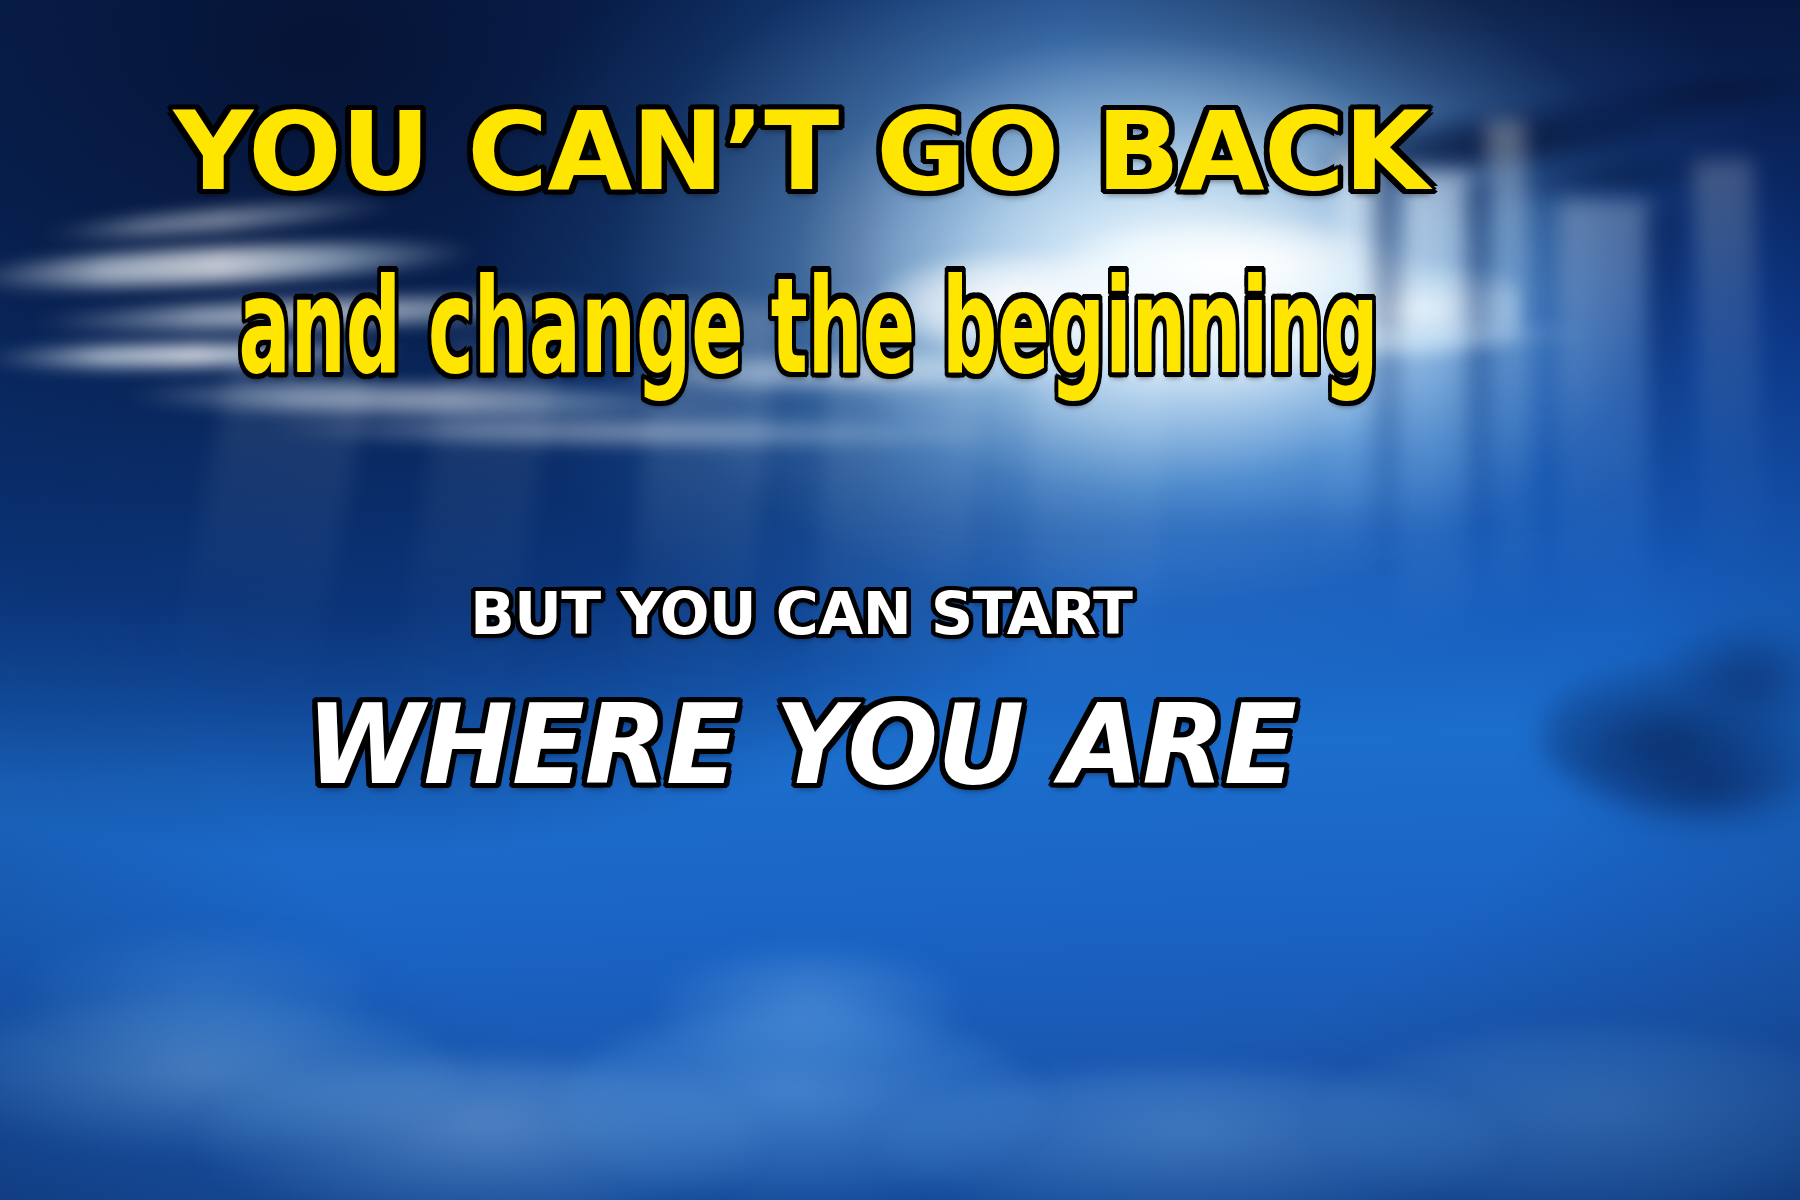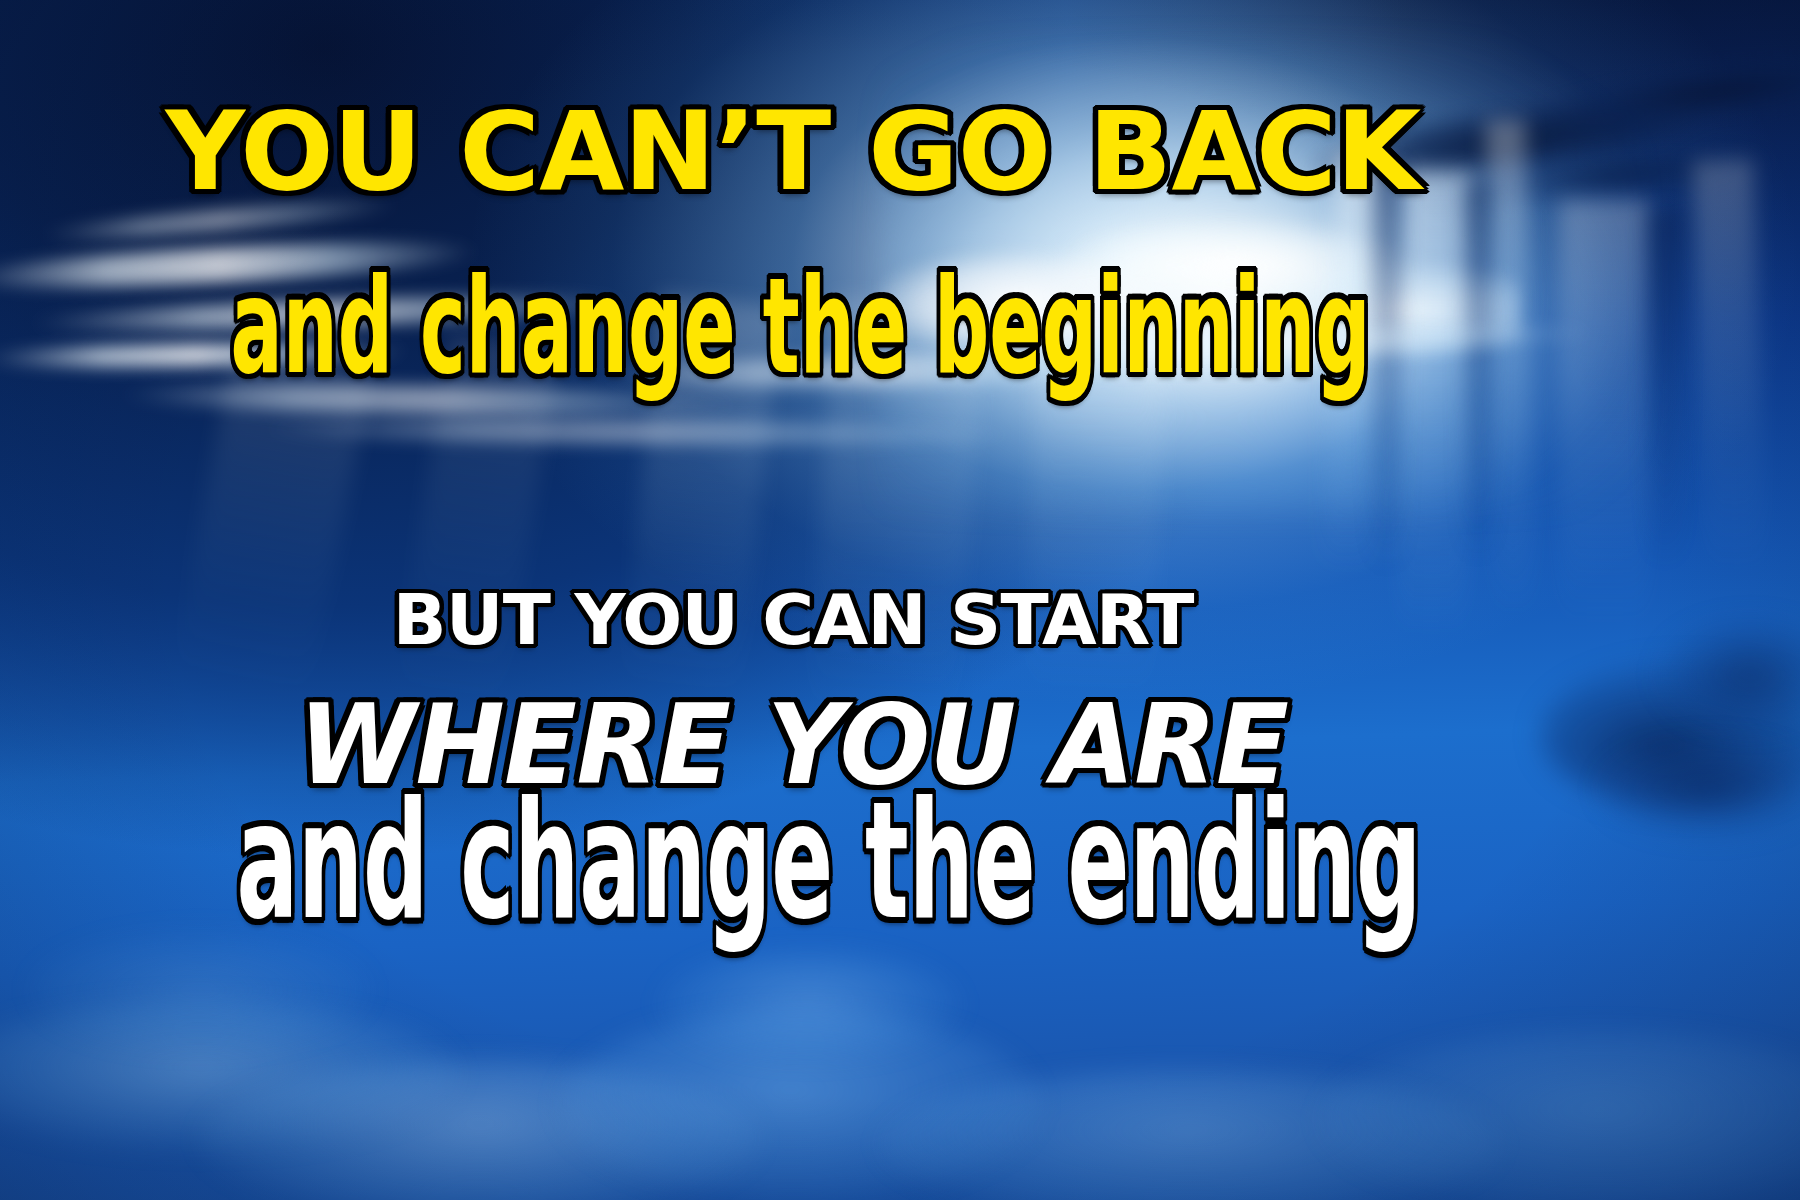--- a/index.html
+++ b/index.html
@@ -152,21 +152,21 @@
   }
 
   
   .text-layer {
     position: absolute;
     inset: 0;
     z-index: 5;
   }
   .line {
     position: absolute;
-    left: 0;
+    left: 8px;
     width: 1586px;
     text-align: center;
     white-space: nowrap;
     line-height: 1;
   }
 
   
   .outline-thick {
     text-shadow:
       -4px -4px 0 #000,  0px -4px 0 #000,  4px -4px 0 #000,
@@ -212,21 +212,21 @@
 
   #line2 {
     top: 268px;
     font-size: 116px;
     color: #FFE600;
   }
   #line2 .sq { display: inline-block; transform: scale(0.78, 1.12); }
 
   #line3 {
     top: 585px;
-    font-size: 70px;
+    font-size: 58px;
     color: #FFFFFF;
   }
   #line3 .sq { display: inline-block; transform: scaleX(1.04); }
 
   #line4 {
     top: 690px;
     font-size: 110px;
     color: #FFFFFF;
     font-style: italic;
   }
@@ -300,18 +300,15 @@
     </div>
 
     <div class="line" id="line3" style="color: rgb(255, 255, 255);">
       <span class="sq impact outline-med" style="transform: scale(1.1208, 1);">BUT YOU CAN START</span>
     </div>
 
     <div class="line" id="line4" style="color: rgb(255, 255, 255);">
       <span class="sq impact outline-thick" style="transform: scale(1.0779, 1);">WHERE YOU ARE</span>
     </div>
 
-    <div class="line" id="line5" style="color: rgb(255, 255, 255);">
-      <span class="sq comic outline-thick" style="transform: scale(0.7148, 1.14);">and change the ending</span>
-    </div>
 
   </div>
 </div>
 
 </body></html>

